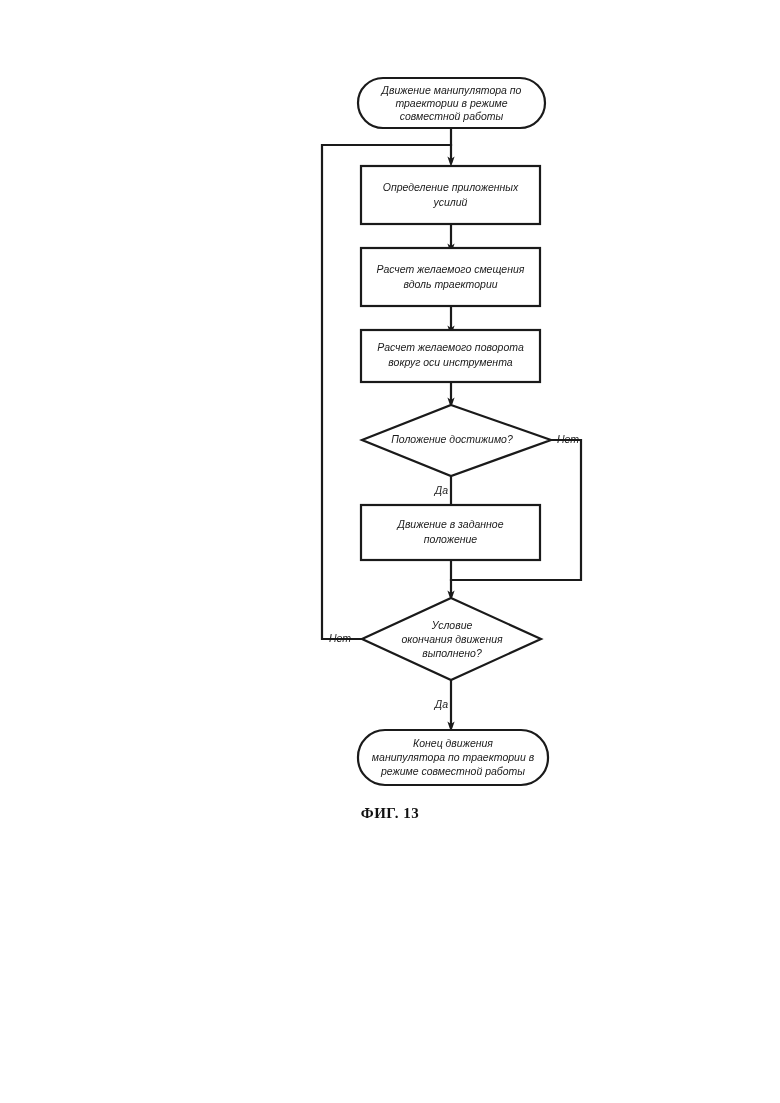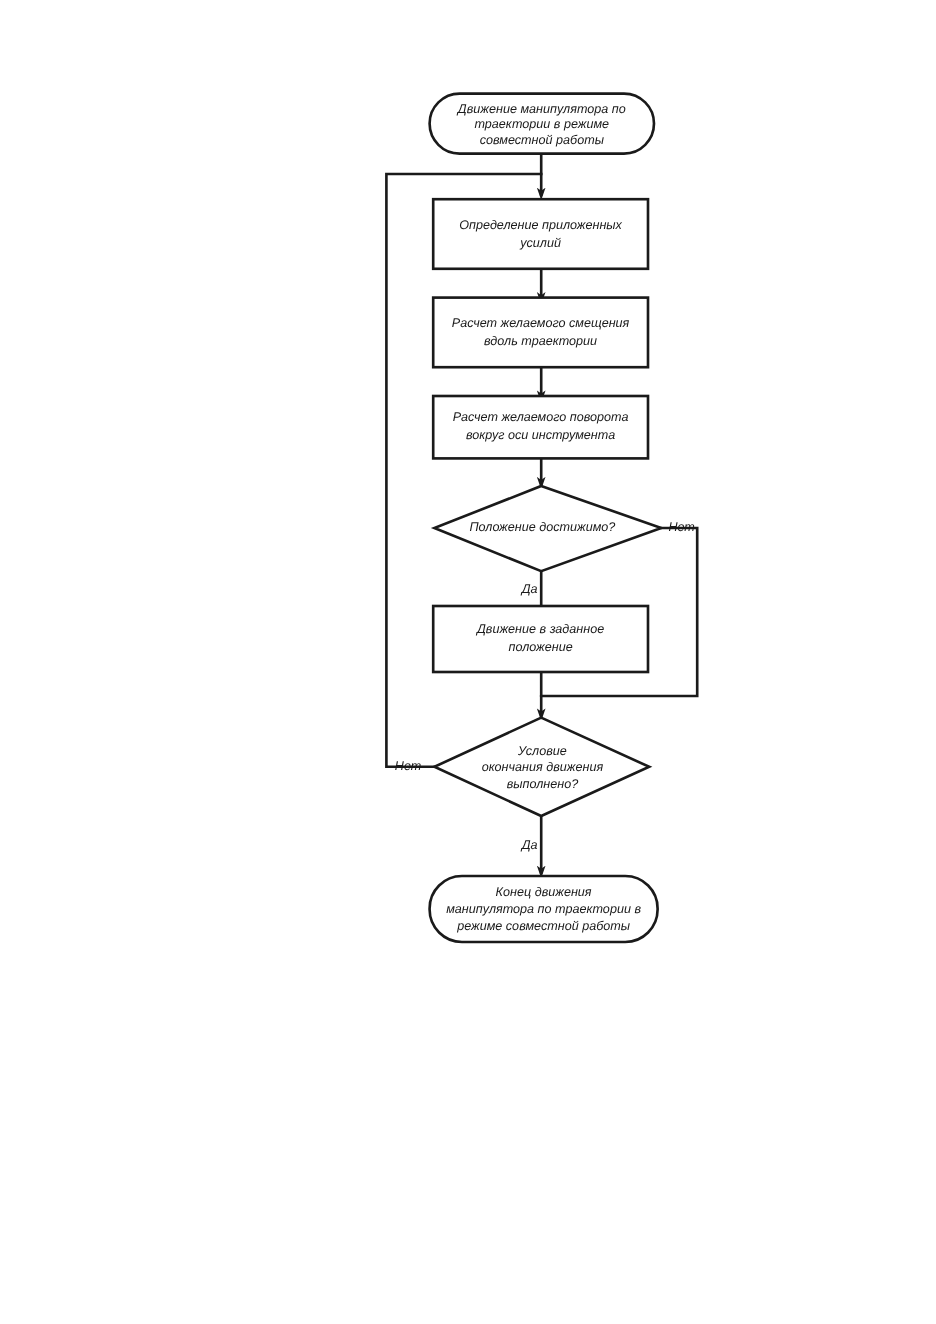--- a/index.html
+++ b/index.html
@@ -160,14 +160,15 @@
       <text class="edge-label anchor-start" x="557" y="440">Нет</text>
 
       <text class="edge-label anchor-end" x="448" y="491">Да</text>
 
       <text class="edge-label anchor-start" x="329" y="639">Нет</text>
 
       <text class="edge-label anchor-end" x="448" y="705">Да</text>
     </g>
   </svg>
 
+  <div class="fig-caption" style="top:805px;">ФИГ. 13</div>
 
 </div>
 
 </body></html>

